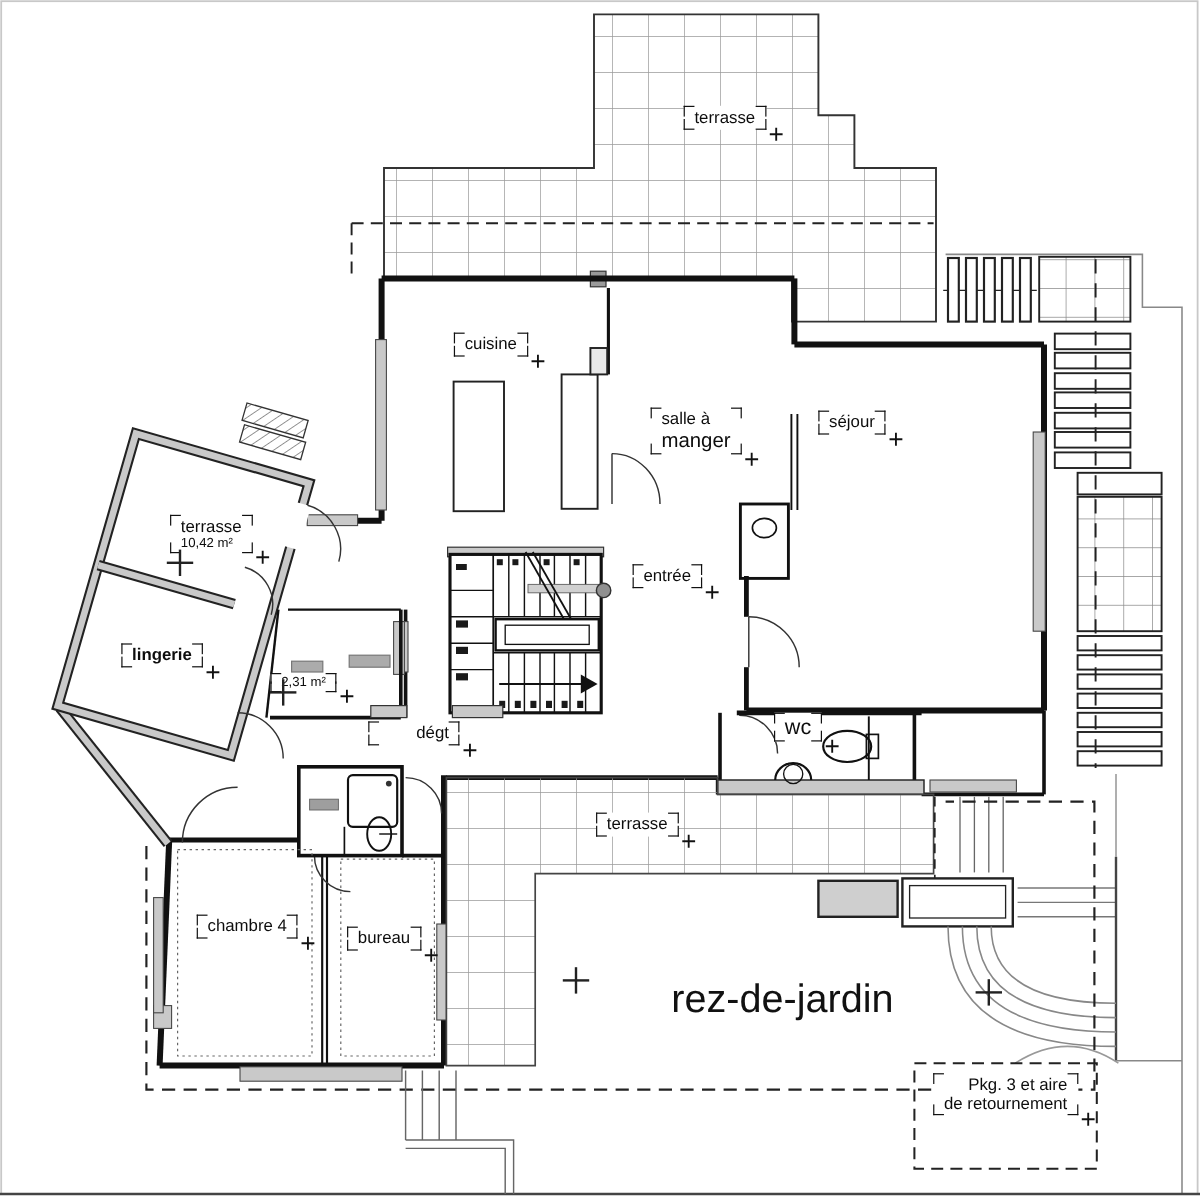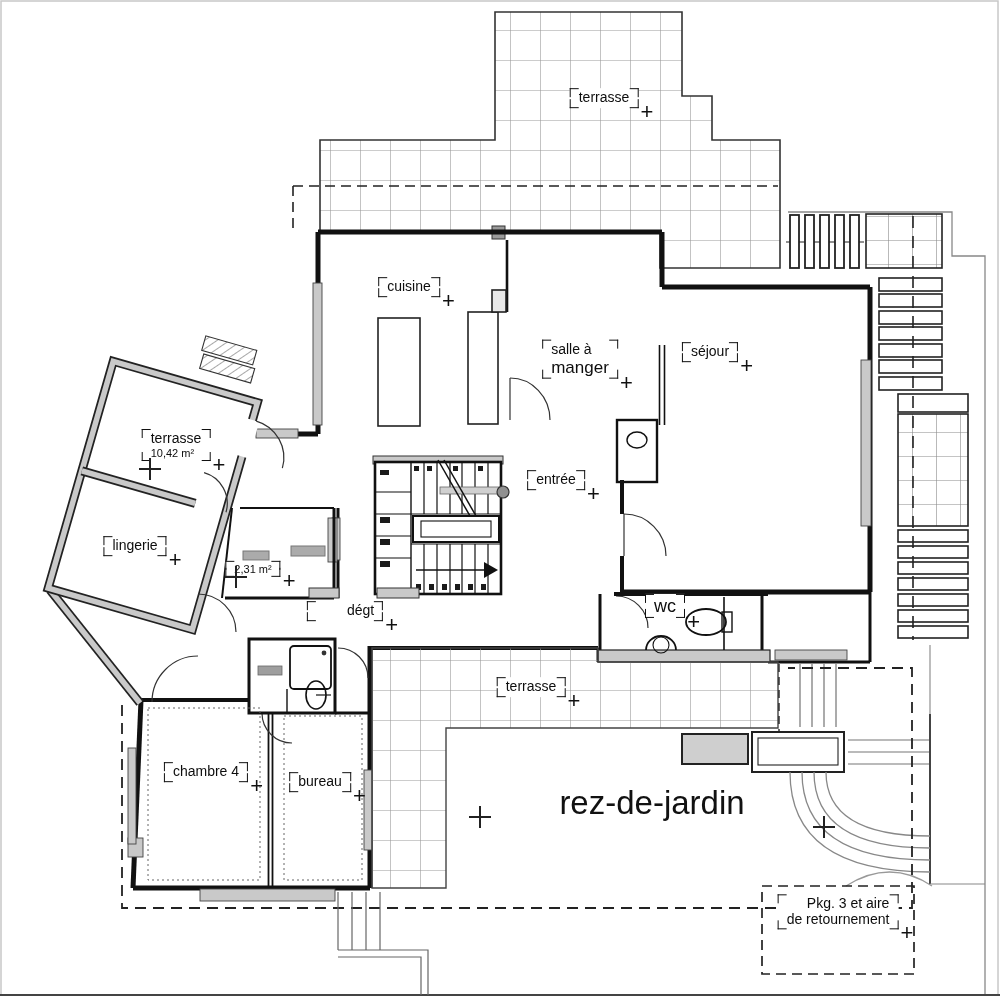--- a/index.html
+++ b/index.html
@@ -11,21 +11,21 @@
               padding:2px 9px;line-height:1.12;white-space:nowrap;}
   .plan-label.align-left{text-align:right;}
   .plan-label .c{position:absolute;width:8px;height:8px;}
   .plan-label .c.tl{left:0;top:0;border-left:1.6px solid #111;border-top:1.6px solid #111;}
   .plan-label .c.tr{right:0;top:0;border-right:1.6px solid #111;border-top:1.6px solid #111;}
   .plan-label .c.bl{left:0;bottom:0;border-left:1.6px solid #111;border-bottom:1.6px solid #111;}
   .plan-label .c.br{right:0;bottom:0;border-right:1.6px solid #111;border-bottom:1.6px solid #111;}
   .plan-label .plus{position:absolute;right:-15px;bottom:-15px;font-size:22px;font-weight:400;
                     color:#111;background:transparent;line-height:1;}
   .caption{position:absolute;transform:translate(-50%,-50%);z-index:3;font-size:33px;color:#111;
-           background:#fff;padding:0 8px;white-space:nowrap;}
+           background:#fff;padding:0 8px;white-space:nowrap;margin-top:29px;}
   .survey{position:absolute;width:22px;height:22px;transform:translate(-50%,-50%);z-index:2;}
   .survey .h{position:absolute;left:0;top:10px;width:22px;height:1.8px;background:#222;}
   .survey .v{position:absolute;left:10px;top:0;width:1.8px;height:22px;background:#222;}
 </style>
 </head>
 <body>
 
 <div class="plan">
 
 <svg width="1000" height="998" viewBox="0 0 1000 998">
@@ -346,21 +346,21 @@
       </div>
       <div class="plan-label" style="left: 556px; top: 480px;">
         <div style="font-size: 14px;">entrée</div>
         <span class="c tl"></span>
         <span class="c tr"></span>
         <span class="c bl"></span>
         <span class="c br"></span>
         <span class="plus">+</span>
       </div>
       <div class="plan-label" style="left: 135px; top: 546px;">
-        <div style="font-size: 14px;">lingerie</div>
+        <div style="font-size: 14px; font-weight: bold;">lingerie</div>
         <span class="c tl"></span>
         <span class="c tr"></span>
         <span class="c bl"></span>
         <span class="c br"></span>
         <span class="plus">+</span>
       </div>
       <div class="plan-label" style="left: 253px; top: 569px;">
         <div style="font-size: 11px;">2,31 m²</div>
         <span class="c tl"></span>
         <span class="c tr"></span>

